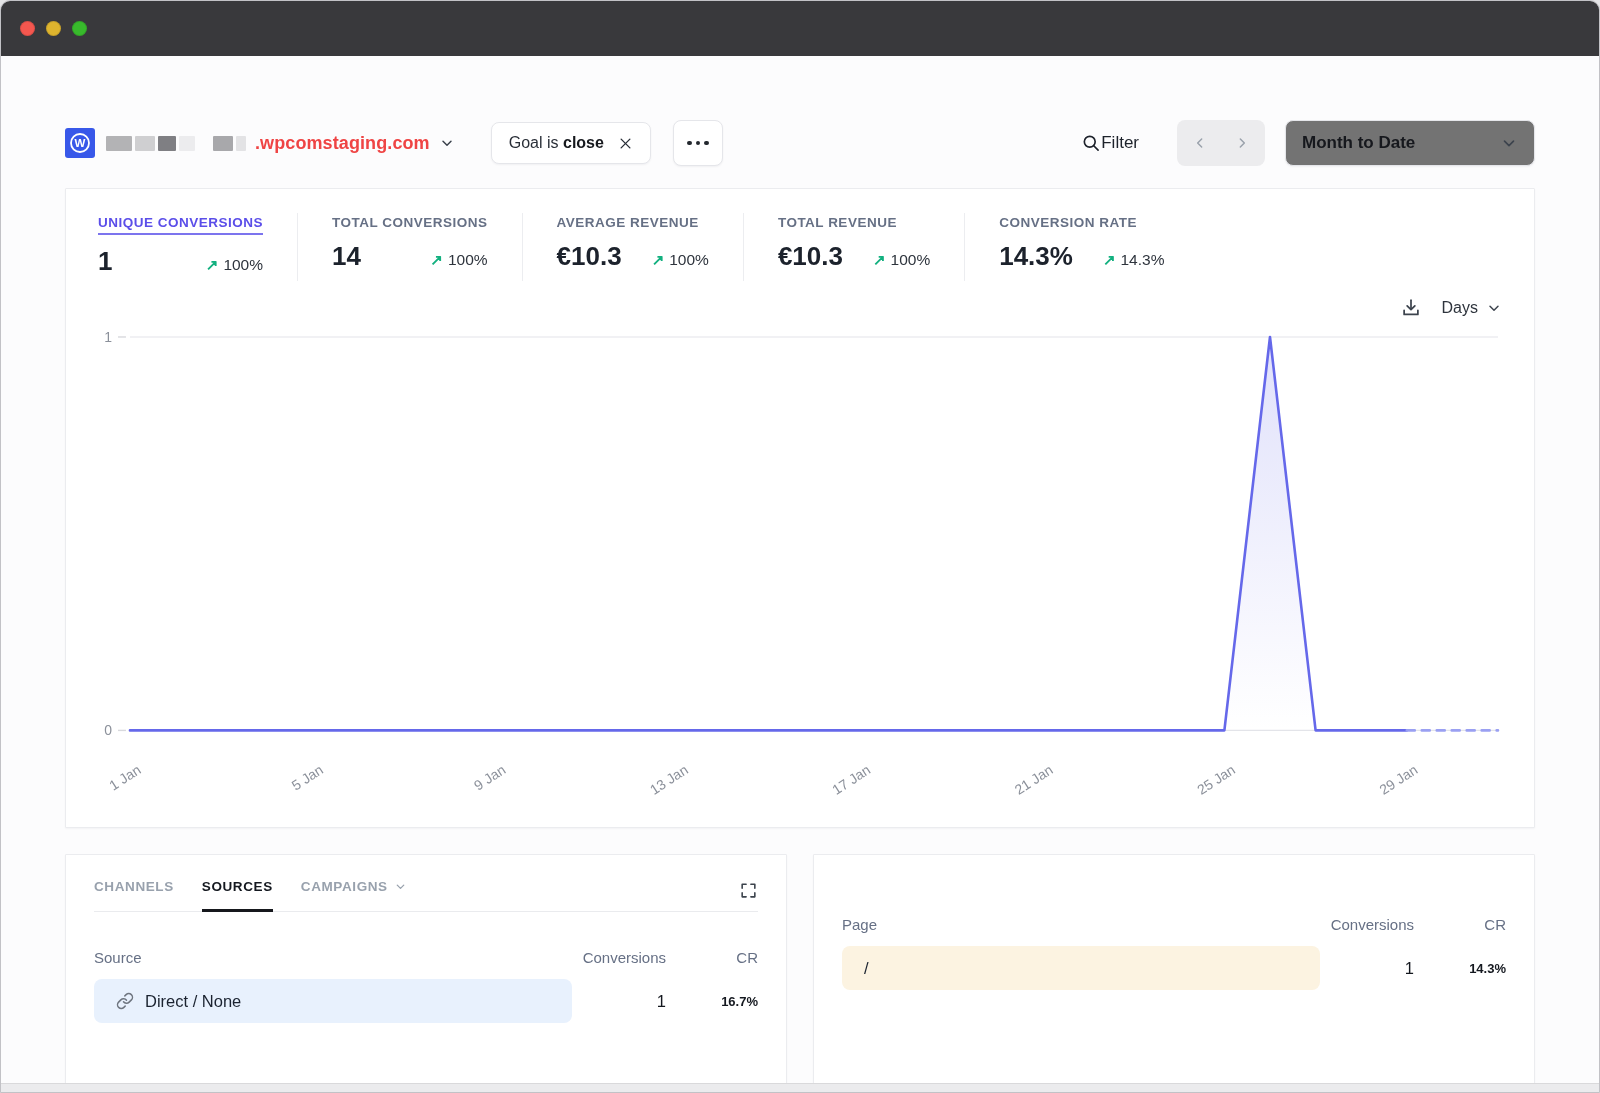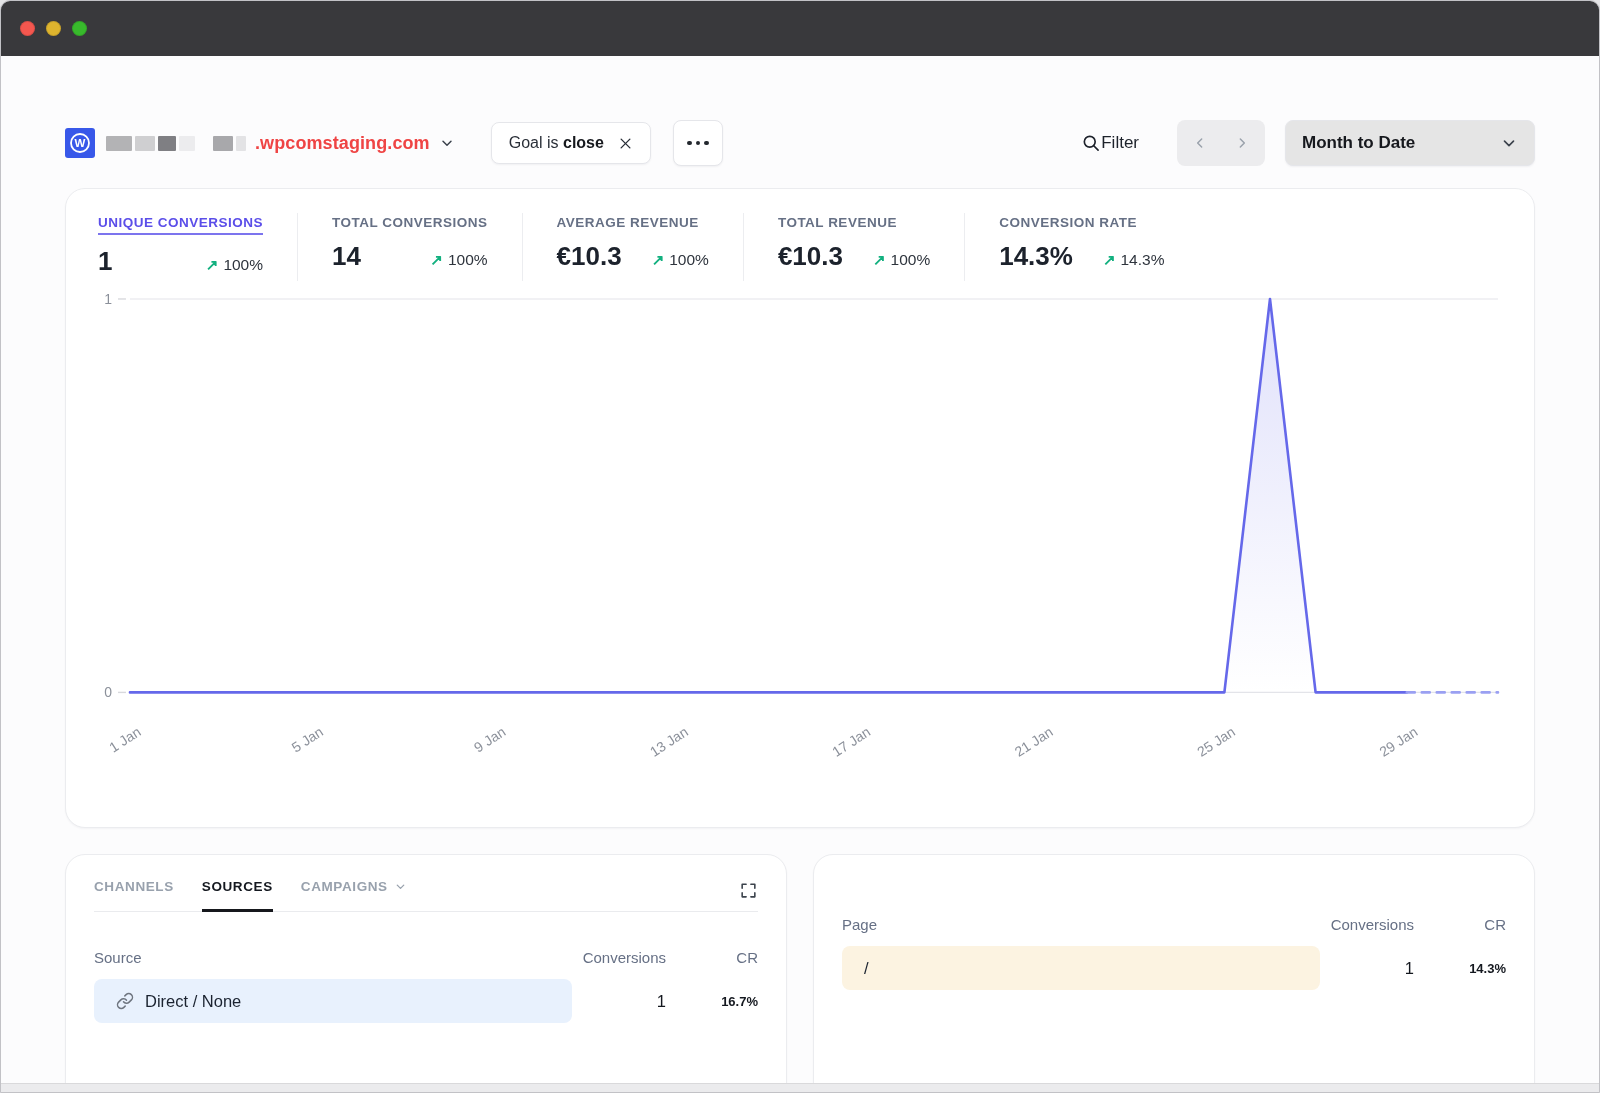--- a/index.html
+++ b/index.html
@@ -26,26 +26,26 @@
           border-radius:8px; padding:11px 17px; box-shadow:0 1px 2px rgba(16,24,40,.05); cursor:default; }
   .chip-text { font-size:16px; color:#2a2f38; }
   .chip-text b { font-weight:700; color:#16181d; }
   .more-btn { margin-left:22px; width:50px; height:46px; background:#fff; border:1px solid #e5e6ea; border-radius:8px;
               box-shadow:0 1px 2px rgba(16,24,40,.05); display:flex; align-items:center; justify-content:center; gap:4px; cursor:pointer; }
   .more-btn i { width:4.5px; height:4.5px; border-radius:50%; background:#23272e; display:block; }
   .header-right { margin-left:auto; display:flex; align-items:center; }
   .filter-btn { display:flex; align-items:center; gap:0; font-size:17px; color:#1d222b; cursor:pointer; }
   .pager { margin-left:38px; background:#ececee; border-radius:8px; display:flex; padding:2px; }
   .pager-btn { width:42px; height:42px; display:flex; align-items:center; justify-content:center; cursor:pointer; }
-  .date-select { margin-left:20px; width:250px; background:#e5e5e5; border:1px solid #e5e6ea; border-radius:8px;
+  .date-select { margin-left:20px; width:250px; background:#737373; border:1px solid #e5e6ea; border-radius:8px;
                  box-shadow:0 1px 2px rgba(16,24,40,.05); padding:12px 16px; display:flex; align-items:center;
                  justify-content:space-between; cursor:pointer; }
   .date-select span { font-size:17px; font-weight:600; color:#16181d; }
   
-  .card { background:#fff; border:1px solid #ebecef; border-radius:20px; box-shadow:0 1px 2px rgba(16,24,40,.04); }
+  .card { background:#fff; border:1px solid #ebecef; border-radius:1px; box-shadow:0 1px 2px rgba(16,24,40,.04); }
   .chart-card { margin-top:21px; padding:24px 28px 10px; height:640px; }
   .metrics-row { display:flex; align-items:stretch; }
   .metric { padding:2px 34px 4px; border-right:1px solid #ecedf0; display:flex; flex-direction:column; cursor:pointer; }
   .metric:first-child { padding-left:4px; }
   .metric:last-child { border-right:none; }
   .metric-label { font-size:13.5px; font-weight:600; letter-spacing:.5px; color:#667085; white-space:nowrap; align-self:flex-start; }
   .metric.active .metric-label { color:#5b4ee9; border-bottom:2px solid #7c74ee; padding-bottom:3px; }
   .metric-vrow { margin-top:11px; display:flex; align-items:baseline; justify-content:space-between; gap:30px; }
   .metric-value { font-size:26px; font-weight:700; color:#1c222c; }
   .metric-change { display:flex; align-items:baseline; gap:5px; }
@@ -205,20 +205,33 @@
           <span class="metric-vrow">
             <span class="metric-value">14.3%</span>
             <span class="metric-change">
               <span class="trend-arrow">↗</span>
               <span class="change-pct">14.3%</span>
             </span>
           </span>
         </div>
       </div>
 
+      <div class="chart-toolbar">
+        <svg class="icon" width="22" height="22" viewBox="0 0 24 24">
+          <line x1="12" y1="3.5" x2="12" y2="13" stroke="#3c434d" stroke-width="1.9" stroke-linecap="round"></line>
+          <polyline points="7.8,9.6 12,13.8 16.2,9.6" fill="none" stroke="#3c434d" stroke-width="1.9" stroke-linecap="round" stroke-linejoin="round"></polyline>
+          <path d="M4.5 14.5 V19 H19.5 V14.5" fill="none" stroke="#3c434d" stroke-width="1.9" stroke-linecap="round" stroke-linejoin="round"></path>
+        </svg>
+        <div class="interval-select">
+          <span>Days</span>
+          <svg class="icon" width="16" height="16" viewBox="0 0 24 24">
+            <polyline points="6,9.5 12,15.5 18,9.5" fill="none" stroke="#3c434d" stroke-width="2.2" stroke-linecap="round" stroke-linejoin="round"></polyline>
+          </svg>
+        </div>
+      </div>
 
       <div class="chart-wrap">
         <svg id="conv-chart" viewBox="0 0 1414 478">
             <defs>
               <linearGradient id="areaGrad" x1="0" y1="0" x2="0" y2="1">
                 <stop offset="0%" stop-color="rgba(101,104,234,0.20)"></stop>
                 <stop offset="100%" stop-color="rgba(101,104,234,0)"></stop>
               </linearGradient>
             </defs>
             <line x1="36" x2="1406" y1="410" y2="410" stroke="#e3e4e9" stroke-width="1.4"></line>

